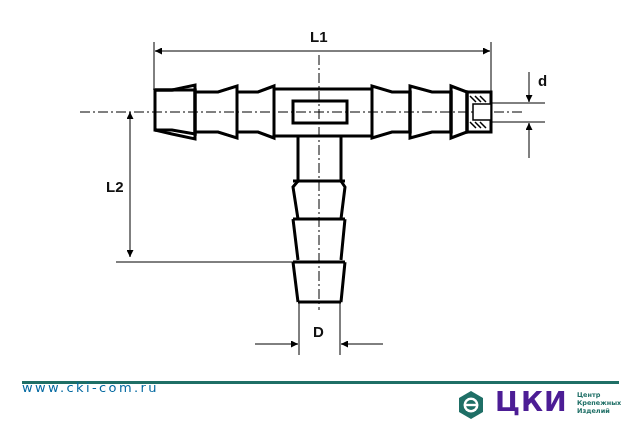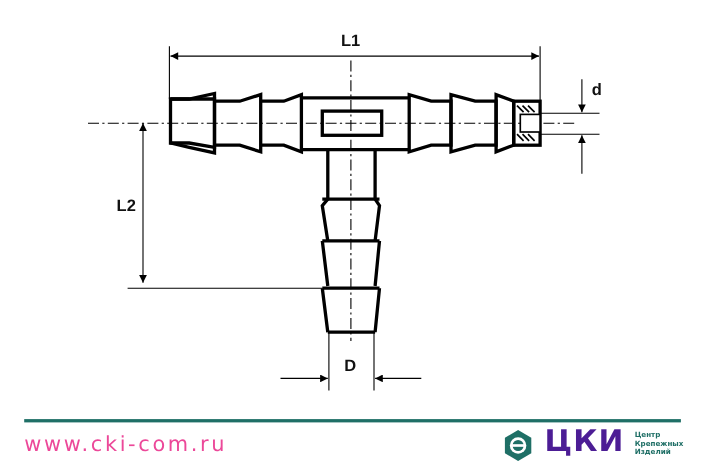--- a/index.html
+++ b/index.html
@@ -1,20 +1,20 @@
 <!DOCTYPE html>
 <html><head>
 <meta charset="utf-8">
 <style>
   html, body { margin:0; padding:0; background:#ffffff; }
   body { width:639px; height:425px; position:relative; overflow:hidden; font-family:"Liberation Sans", sans-serif; }
   svg.drawing { position:absolute; left:0; top:0; }
   .dimlabel { font-family:"Liberation Sans", sans-serif; font-weight:bold; font-size:15px; fill:#111; }
   .footer-line { position:absolute; left:22px; top:381px; width:597px; height:3px; background:#1f6f66; }
-  .url { position:absolute; left:22px; top:393px; font-family:"DejaVu Sans", sans-serif; font-size:19px; letter-spacing:2.4px; color:#ec4899; font-weight:normal; }
+  .url { position:absolute; left:22px; top:380px; font-family:"DejaVu Sans", sans-serif; font-size:13px; letter-spacing:2.4px; color:#0369a1; font-weight:normal; }
   .logo { position:absolute; left:455px; top:388px; width:180px; height:32px; }
   .logo-mark { position:absolute; left:2px; top:2px; }
   .logo-text { position:absolute; left:40px; top:-2px; font-family:"DejaVu Sans", sans-serif; font-size:27px; font-weight:bold; color:#4c1d95; letter-spacing:1px; }
   .logo-sub { position:absolute; left:122px; top:3px; font-family:"DejaVu Sans", sans-serif; font-size:6.5px; line-height:8px; color:#1f6f66; font-weight:bold; }
 </style>
 </head>
 <body>
 
 <svg class="drawing" width="639" height="380" viewBox="0 0 639 380" xmlns="http://www.w3.org/2000/svg">
   <defs>

